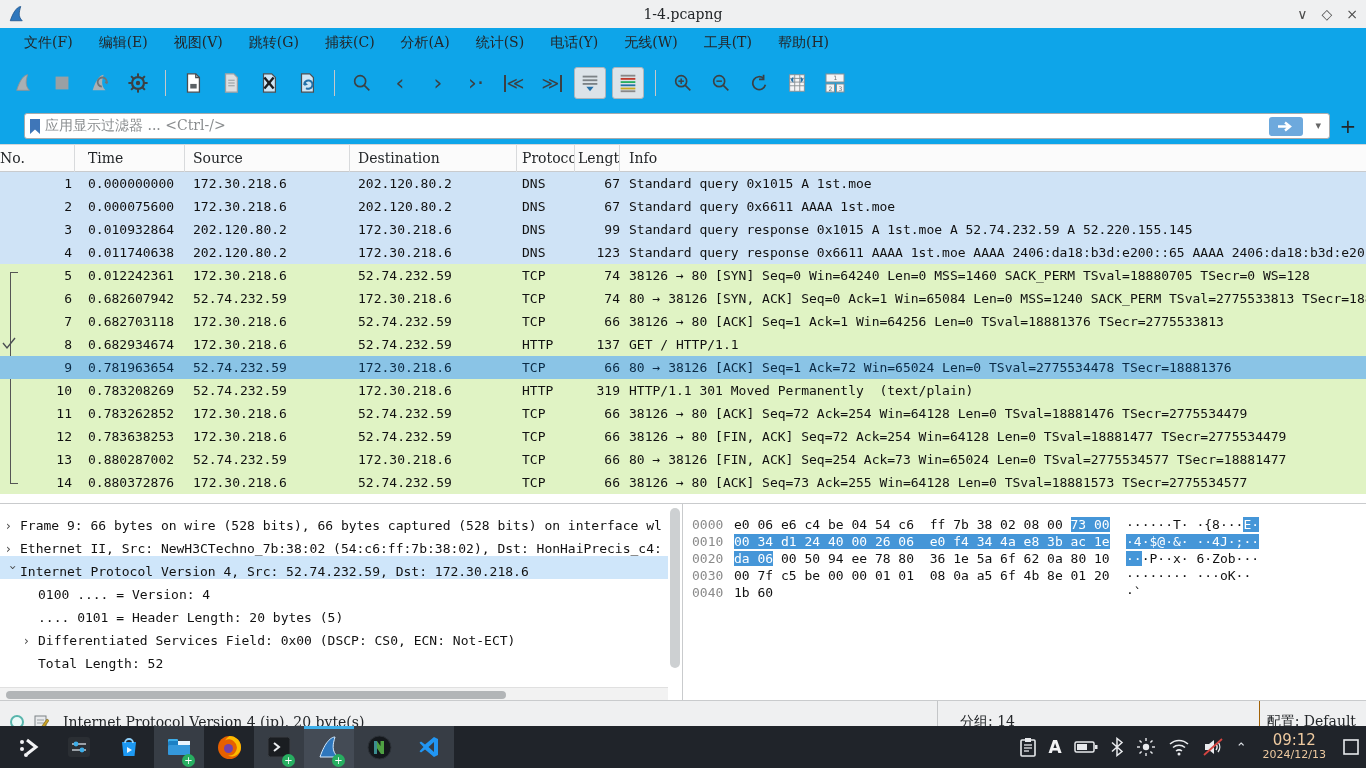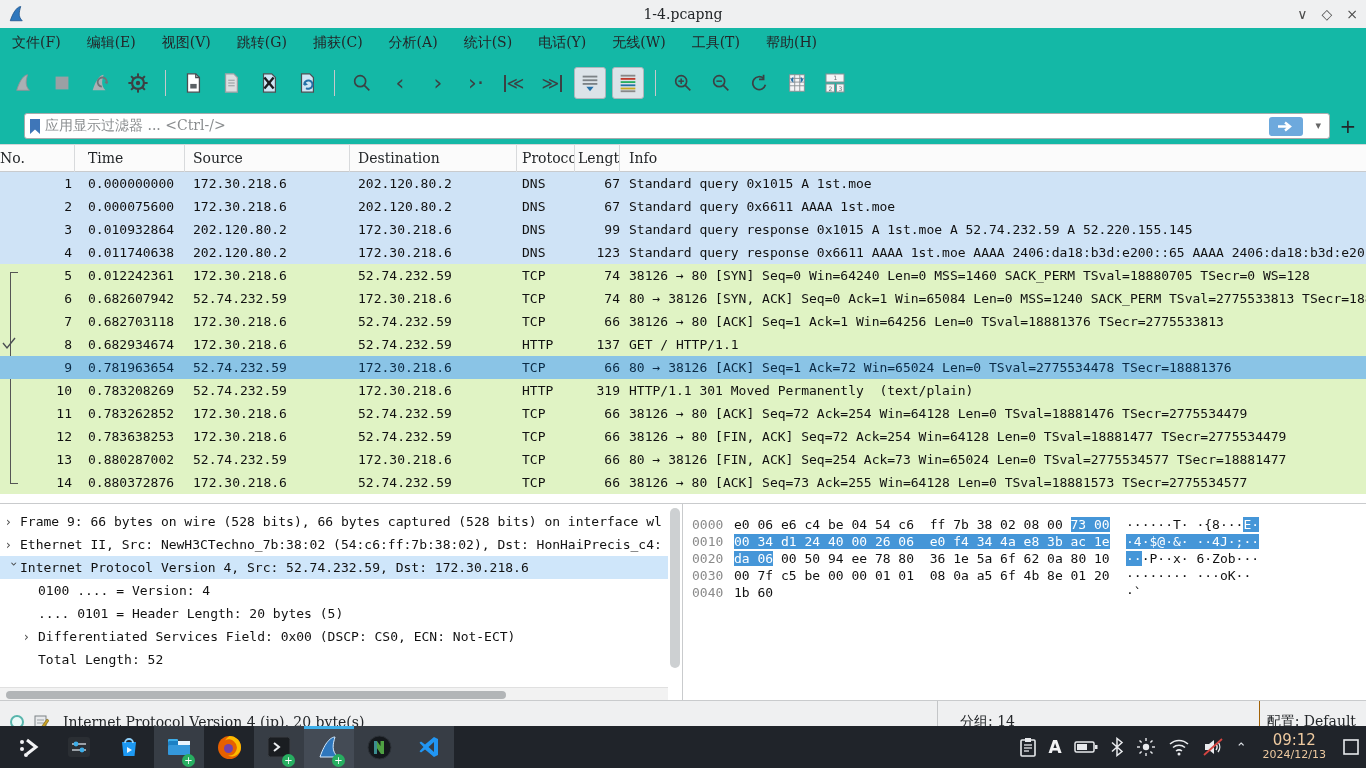--- a/index.html
+++ b/index.html
@@ -1,28 +1,28 @@
 <!DOCTYPE html>
 <html><head>
 <meta charset="utf-8">
 <style>
   * { margin:0; padding:0; box-sizing:border-box; }
   html,body { width:1366px; height:768px; overflow:hidden; }
   body { font-family:"DejaVu Serif", serif; }
-  .screen { position:relative; width:1366px; height:768px; background:#14b8a6; overflow:hidden; }
+  .screen { position:relative; width:1366px; height:768px; background:#0ea5e9; overflow:hidden; }
 
   
   .titlebar { position:absolute; top:0; left:0; right:0; height:28px; background:#eff0f1; display:flex; align-items:center; }
   .titlebar .app-icon { margin-left:8px; }
   .titlebar .title { position:absolute; left:0; right:0; text-align:center; font-size:14px; color:#232629; }
   .win-controls { position:absolute; right:8px; top:0; height:28px; display:flex; align-items:center; gap:14px; color:#4d4d4d; font-size:14px; font-family:"DejaVu Sans", sans-serif; }
   .win-controls span { cursor:default; }
 
   
-  .menubar { position:absolute; top:28px; left:0; right:0; height:30px; display:flex; align-items:center; padding-left:12px; gap:26px; font-size:14px; color:#232629; }
+  .menubar { position:absolute; top:28px; left:0; right:0; height:30px; display:flex; align-items:center; padding-left:24px; gap:26px; font-size:14px; color:#232629; }
   .menubar span { white-space:nowrap; }
 
   
   .toolbar { position:absolute; top:58px; left:0; right:0; height:50px; display:flex; align-items:center; padding-left:8px; gap:6px; }
   .tbtn { width:32px; height:32px; display:flex; align-items:center; justify-content:center; border:1px solid transparent; border-radius:3px; font-family:"DejaVu Sans", sans-serif; }
   .tbtn.pressed { background:#dce3e8; border-color:#aeb6bc; }
   .tsep { width:1px; height:26px; background:#c6c8ca; margin:0 5px; }
   .nav-glyph { font-size:22px; color:#3c4043; line-height:1; }
   .nav-glyph.small { font-size:17px; }
   .bar-left { border-left:2px solid #3c4043; padding-left:1px; }
@@ -53,21 +53,21 @@
   .prow.dns { background:#cfe3f6; }
   .prow.green { background:#e0f3c4; }
   .prow.selected { background:#8ac4e6; color:#0b2a45; }
   .bracket { position:absolute; border-color:#555; pointer-events:none; }
   .checkmark { position:absolute; left:2px; pointer-events:none; }
 
   
   .bottom { position:absolute; top:503px; left:0; right:0; height:197px; background:#fff; border-top:1px solid #c9cbcd; }
   .details-pane { position:absolute; left:0; top:0; width:683px; height:197px; border-right:1px solid #c9cbcd; overflow:hidden; background:#fff; }
   .details-lines { position:absolute; top:6px; left:0; right:14px; font-family:"DejaVu Sans Mono", monospace; font-size:13px; color:#111; }
-  .dline { height:23px; line-height:23px; white-space:pre; overflow:hidden; position:relative; }
+  .dline { height:23px; line-height:32px; white-space:pre; overflow:hidden; position:relative; }
   .dline.selected { background:#cfe6fa; }
   .dexp { display:inline-block; width:14px; color:#444; font-family:"DejaVu Sans", sans-serif; font-size:12px; }
   .dexp.open { display:inline-block; transform:rotate(90deg); }
   .lvl0 { padding-left:6px; }
   .lvl1 { padding-left:24px; }
   .vscroll { position:absolute; right:2px; top:4px; width:10px; height:160px; background:#cdd0d2; border-radius:5px; }
   .hscroll { position:absolute; left:0; right:14px; bottom:0; height:14px; background:#f2f2f2; border-top:1px solid #e0e0e0; }
   .hscroll .thumb { position:absolute; left:6px; top:3px; width:500px; height:8px; background:#b2b5b7; border-radius:4px; }
 
   .hex-pane { position:absolute; left:684px; top:0; right:0; height:197px; background:#fff; overflow:hidden; }

